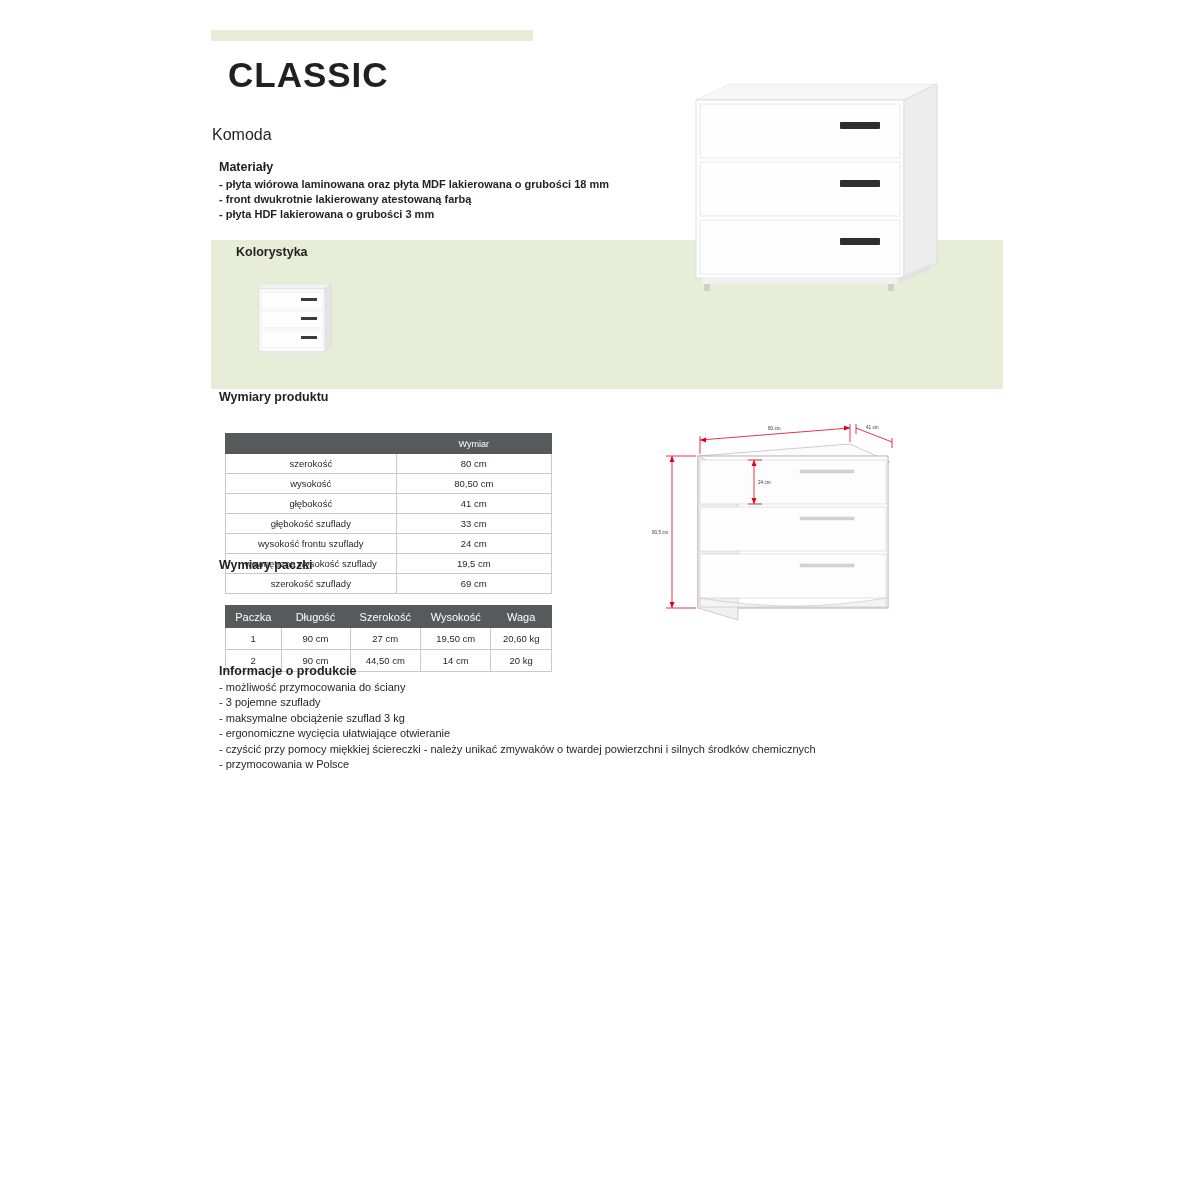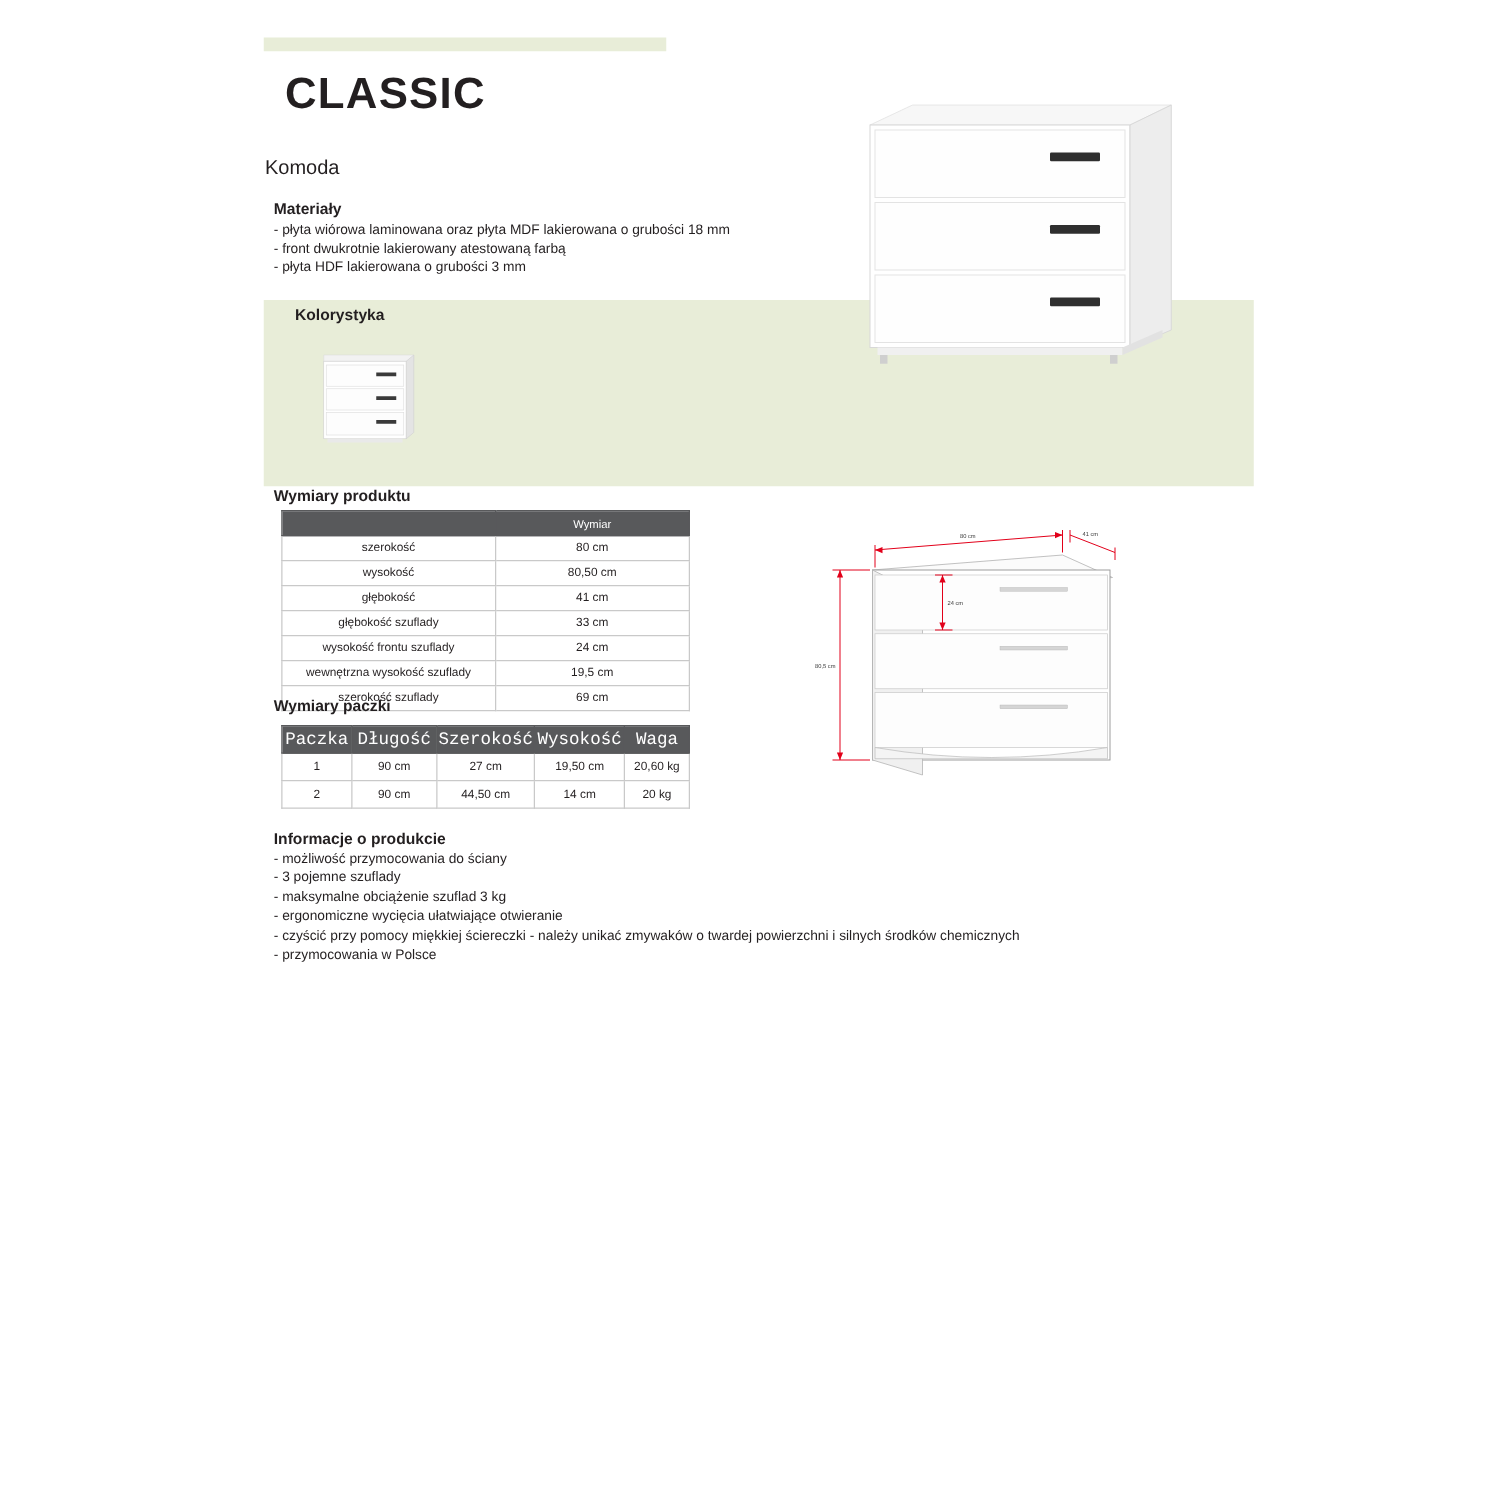--- a/index.html
+++ b/index.html
@@ -26,53 +26,53 @@
     color:#231f20;line-height:1;
   }
   .subtitle{
     position:absolute;left:212px;top:101px;
     font-size:16px;color:#231f20;font-weight:normal;margin-top:25px;
   }
 
   
   .sec-materialy{position:absolute;left:219px;top:160px;font-size:12.5px;font-weight:bold;}
   .materialy-list{position:absolute;left:219px;top:177px;font-size:11px;line-height:15px;color:#231f20;}
-  .materialy-list div{white-space:nowrap;}
+  .materialy-list div{white-space:nowrap;font-weight:bold;}
 
   
   .green-panel{
     position:absolute;left:211px;top:240px;width:792px;height:149px;
     background:#e8edd8;
   }
   .sec-kolorystyka{position:absolute;left:219px;top:245px;font-size:12.5px;font-weight:bold;padding-left:17px;}
 
   
   .sec-wym-produktu{position:absolute;left:219px;top:390px;font-size:12.5px;font-weight:bold;}
   .sec-wym-paczki{position:absolute;left:219px;top:558px;font-size:12.5px;font-weight:bold;}
   .sec-info{position:absolute;left:219px;top:664px;font-size:12.5px;font-weight:bold;}
   .info-list{position:absolute;left:219px;top:680px;font-size:11px;line-height:15.4px;}
   .info-list div{white-space:nowrap;}
 
   
-  table{border-collapse:collapse;}
+  table{border-collapse:collapse;margin-top:25px;}
   .tbl1{position:absolute;left:225px;top:408px;width:327px;font-size:9.5px;}
   .tbl1 th{
     background:#58595b;color:#ffffff;font-weight:normal;font-size:9px;
     height:17px;border:1px solid #58595b;text-align:center;
   }
   .tbl1 td{
     border:1px solid #c9c9c9;height:17px;text-align:center;color:#231f20;font-size:9.5px;
   }
   .tbl1 td.lbl{width:170px;}
   .tbl1 td.val{width:155px;}
 
   .tbl2{position:absolute;left:225px;top:580px;width:327px;font-size:9.5px;}
   .tbl2 th{
-    background:#58595b;color:#ffffff;font-weight:normal;font-size:14px;
-    height:19px;border:1px solid #58595b;text-align:center;font-family:Liberation Mono, monospace;
+    background:#58595b;color:#ffffff;font-weight:normal;font-size:11px;
+    height:19px;border:1px solid #58595b;text-align:center;
   }
   .tbl2 td{
     border:1px solid #c9c9c9;height:19px;text-align:center;color:#231f20;font-size:9.5px;
   }
 
   
   .photo-main{position:absolute;left:690px;top:82px;width:255px;height:212px;}
   .photo-small{position:absolute;left:245px;top:272px;width:105px;height:92px;}
   .tech-draw{position:absolute;left:650px;top:408px;width:270px;height:220px;}
 </style>

